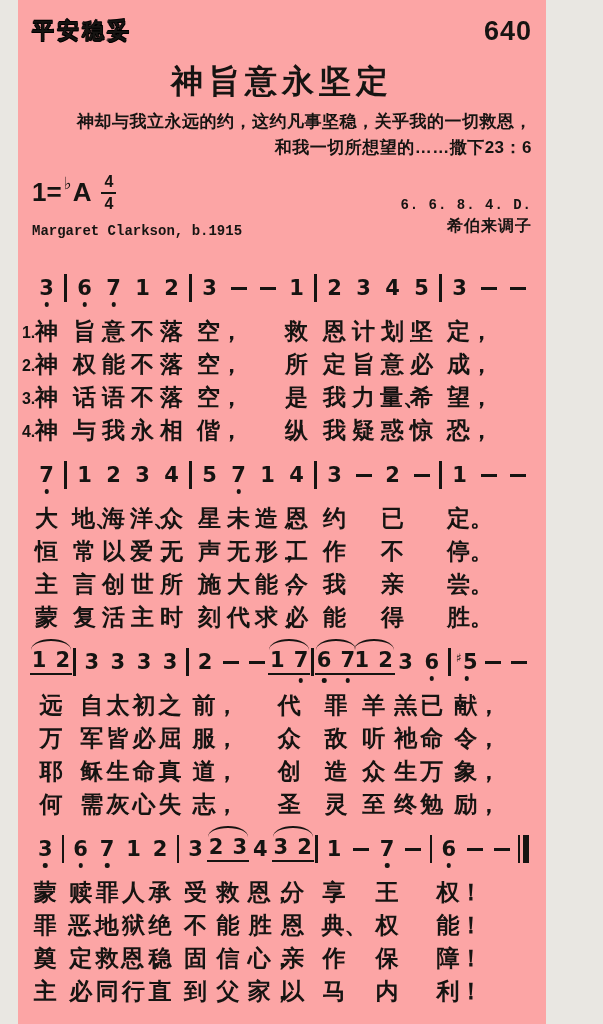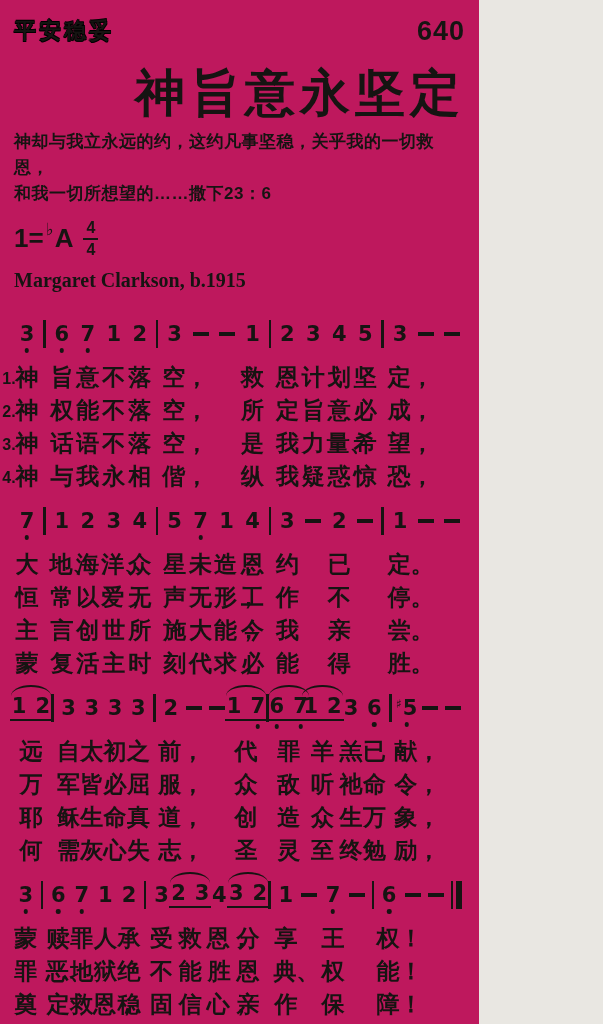--- a/index.html
+++ b/index.html
@@ -1,36 +1,36 @@
 <!DOCTYPE html>
 <html><head>
 <meta charset="utf-8">
 <style>
   html,body{margin:0;padding:0;background:#e9e7e2;}
   body{width:603px;height:1024px;overflow:hidden;
        font-family:"Liberation Sans","DejaVu Sans",sans-serif;color:#161412;}
-  .page{position:relative;width:479px;height:1024px;box-sizing:border-box;
-        padding:12px 14px 0 14px;background:#be185d;}
+  .page{position:relative;width:528px;height:1024px;box-sizing:border-box;
+        padding:12px 14px 0 14px;background:#fca5a5;margin-left:18px;}
   
   .hdr{display:flex;justify-content:space-between;align-items:flex-start;height:32px;margin-top:4px;}
   .section{font-size:22px;font-weight:900;letter-spacing:3px;
            text-shadow:0 0 1px #000,.6px .6px 0 #000,-.6px .6px 0 #000,.6px -.6px 0 #000;}
   .pagenum{font-size:27px;font-weight:900;letter-spacing:1px;}
   
-  .title{margin:18px 0 8px 0;text-align:right;font-size:50px;font-weight:900;letter-spacing:5px;line-height:1.1;}
-  .scripture{text-align:left;font-weight:700;font-size:17px;line-height:26px;letter-spacing:.5px;}
+  .title{margin:18px 0 8px 0;text-align:center;font-size:32px;font-weight:900;letter-spacing:5px;line-height:1.1;font-family:Liberation Mono, monospace;}
+  .scripture{text-align:right;font-weight:700;font-size:17px;line-height:26px;letter-spacing:.5px;}
   
   .meta{display:flex;justify-content:space-between;margin-top:12px;height:76px;}
   .keysig{font-size:26px;font-weight:700;display:flex;align-items:center;}
   .flat{font-size:17px;position:relative;top:-9px;margin:0 1px 0 2px;}
   .frac{display:inline-flex;flex-direction:column;align-items:center;font-size:16px;line-height:1;
         margin-left:10px;position:relative;top:1px;font-weight:900;}
   .frac .num{border-bottom:2.5px solid #161412;padding:0 3px 2px;}
   .frac .den{padding-top:2px;}
-  .author{margin-top:12px;font-family:Liberation Serif, serif;font-weight:700;font-size:20px;}
+  .author{margin-top:12px;font-family:Liberation Mono, monospace;font-weight:700;font-size:14px;}
   .meta-right{text-align:right;padding-top:24px;}
   .meter{font-family:"Liberation Mono","DejaVu Sans Mono",monospace;font-weight:700;font-size:14px;letter-spacing:1px;}
   .tune{font-size:16px;font-weight:700;margin-top:3px;letter-spacing:1px;}
   
   #music{margin-top:12px;}
   .system{margin-bottom:1px;}
   .noterow{display:flex;align-items:center;height:38px;padding:8px 0 8px 0;}
   .vrow{display:flex;align-items:center;height:33px;font-size:23px;font-weight:700;}
   .col{flex:1 1 0;display:flex;justify-content:center;align-items:center;min-width:0;}
   .gcol{flex:1.45 1 0;}
@@ -76,20 +76,24 @@
         <span>1=</span>
           <span class="flat">♭</span>
           <span>A</span>
         <span class="frac">
           <span class="num">4</span>
           <span class="den">4</span>
         </span>
       </div>
       <div class="author">Margaret Clarkson, b.1915</div>
     </div>
+    <div class="meta-right">
+      <div class="meter">6. 6. 8. 4. D.</div>
+      <div class="tune">希伯来调子</div>
+    </div>
   </div>
 
   <div id="music">
       <div class="system">
         <div class="noterow">
           <div class="col">
             <span class="note low">3</span>
           </div>
           <div class="bcol">
             <span class="bar"></span>

